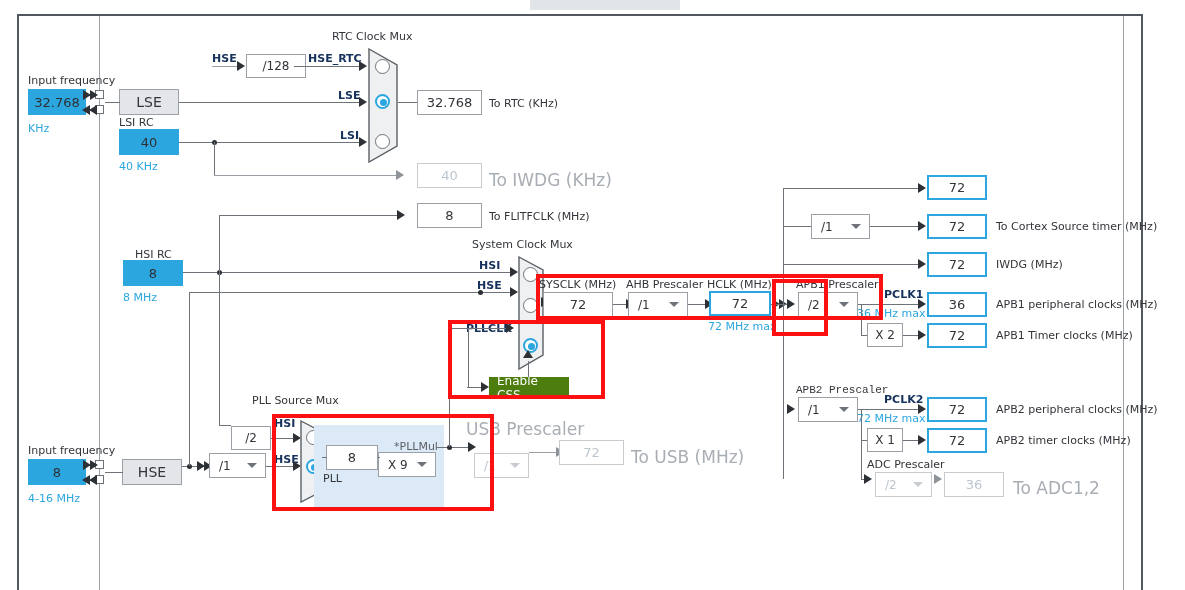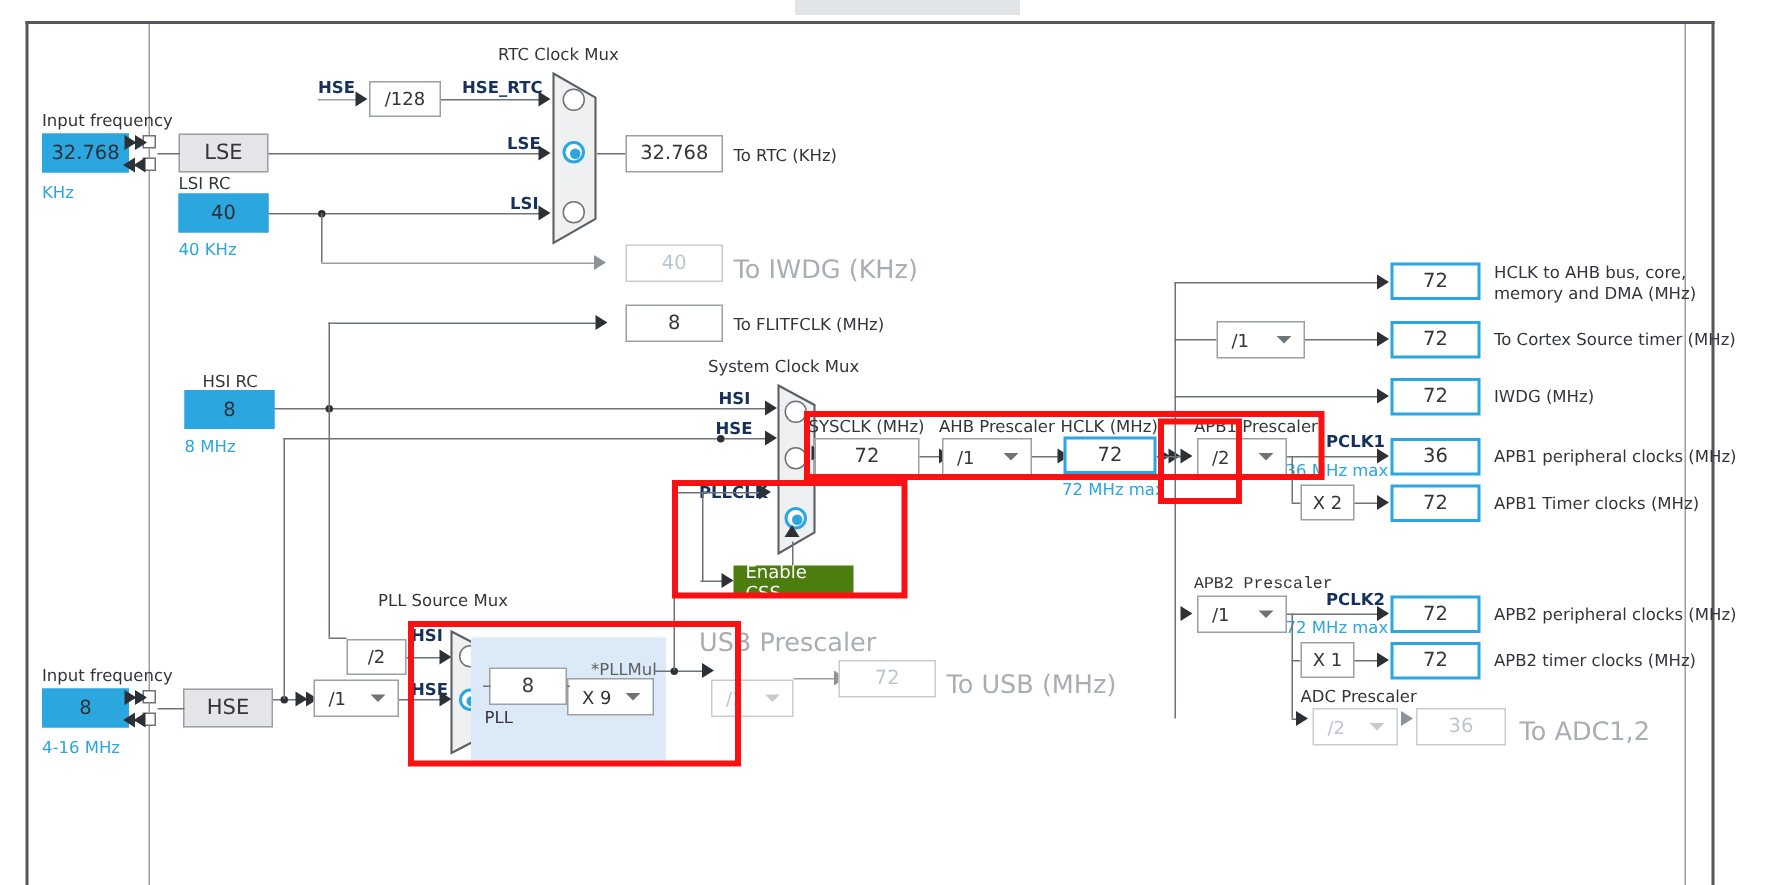--- a/index.html
+++ b/index.html
@@ -124,21 +124,21 @@
     <div class="w wh" style="left:160px;top:126px;width:183px;"></div>
     <div class="ar" style="left:340px;top:121px;"></div>
     <div class="dot" style="left:193px;top:124px;"></div>
     <div class="w wv" style="left:195px;top:126px;height:33px;"></div>
     <div class="w wh lt" style="left:195px;top:159px;width:184px;"></div>
     <div class="ar lt" style="left:377px;top:154px;"></div>
 
     <div class="n lbl-b" style="left:193px;top:36px;">HSE</div>
     <div class="w wh lt" style="left:193px;top:50px;width:28px;"></div>
     <div class="ar" style="left:218px;top:45px;"></div>
-    <div class="n divbox" style="left:227px;top:38px;width:48px;">/128</div>
+    <div class="n divbox" style="left:227px;top:38px;width:60px;">/128</div>
     <div class="w wh" style="left:275px;top:50px;width:68px;"></div>
     <div class="ar" style="left:340px;top:45px;"></div>
 
     <div class="n lbl" style="left:313px;top:14px;">RTC Clock Mux</div>
     <div class="n lbl-b" style="left:289px;top:36px;">HSE_RTC</div>
     <div class="n lbl-b" style="left:319px;top:73px;">LSE</div>
     <div class="n lbl-b" style="left:321px;top:113px;">LSI</div>
 
     <div class="mux" style="left:349px;top:32px;">
       <svg width="30" height="115" viewBox="0 0 30 115">
@@ -300,21 +300,20 @@
     <div class="w wh lt" style="left:510px;top:436px;width:30px;"></div>
     <div class="ar lt" style="left:537px;top:431px;"></div>
     <div class="n vbox dim" style="left:540px;top:424px;width:65px;">72</div>
     <div class="n lbl-dim" style="left:612px;top:431px;">To USB (MHz)</div>
 
     <div class="w wv" style="left:764px;top:172px;height:291px;"></div>
 
     <div class="w wh" style="left:764px;top:172px;width:140px;"></div>
     <div class="ar" style="left:899px;top:167px;"></div>
     <div class="n vbox acc" style="left:908px;top:159px;width:60px;">72</div>
-    <div class="n lbl lbl-2" style="left:977px;top:159px;">HCLK to AHB bus, core, memory and DMA (MHz)</div>
 
     <div class="w wh" style="left:764px;top:210px;width:29px;"></div>
     <div class="n sel" style="left:792px;top:198px;width:59px;">
       <span>/1</span>
       <span class="car"></span>
     </div>
     <div class="w wh" style="left:851px;top:210px;width:53px;"></div>
     <div class="ar" style="left:899px;top:205px;"></div>
     <div class="n vbox acc" style="left:908px;top:198px;width:60px;">72</div>
     <div class="n lbl" style="left:977px;top:204px;">To Cortex Source timer (MHz)</div>

